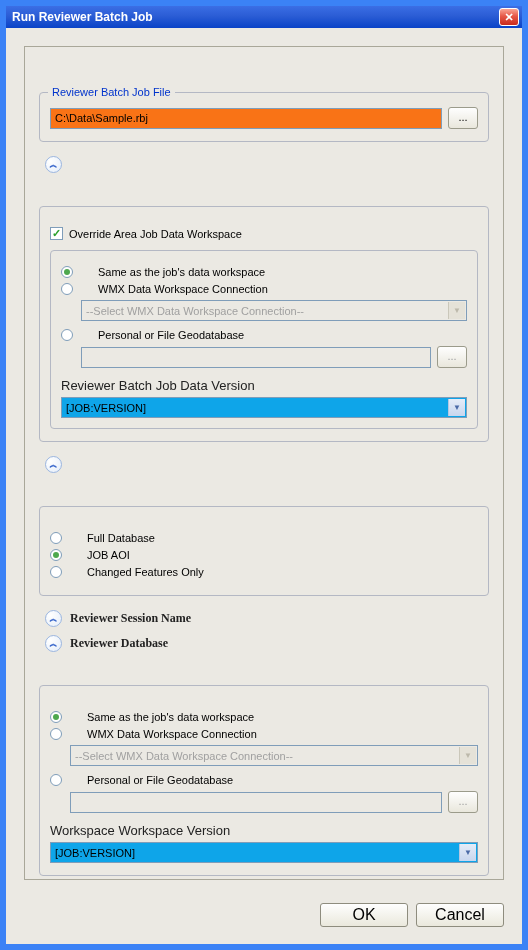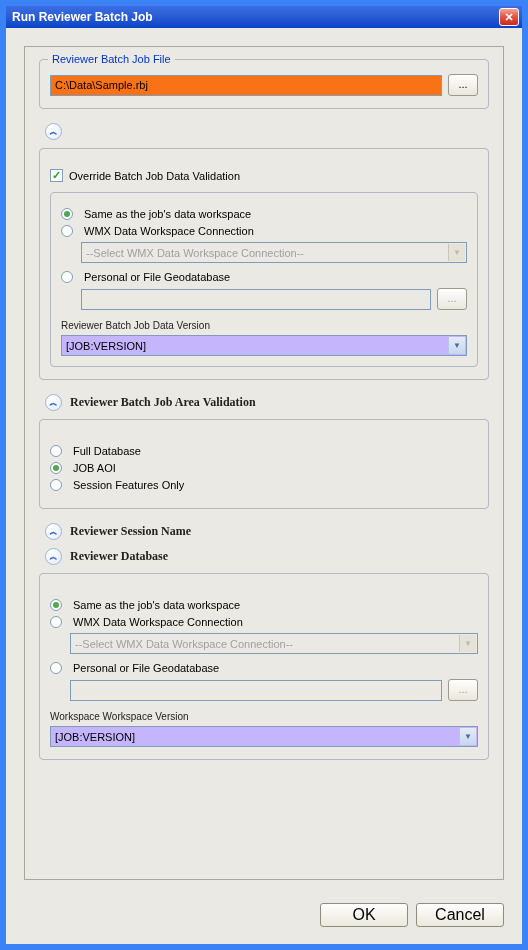--- a/index.html
+++ b/index.html
@@ -50,20 +50,21 @@
       background: #ebe9e3;
       padding: 12px 14px 18px 14px;
       height: 100%;
     }
     .groupbox {
       border: 1px solid #b4b8c4;
       border-radius: 4px;
       padding: 20px 10px 12px 10px;
       margin-bottom: 14px;
       position: relative;
+      margin-top: 33px;
     }
     .groupbox.fieldset {
       padding-top: 14px;
     }
     .groupbox .legend {
       position: absolute;
       top: -7px;
       left: 8px;
       background: #ebe9e3;
       padding: 0 4px;
@@ -133,44 +134,44 @@
       border: 1px solid #7f9db9;
       background: #fff;
       display: flex; align-items:center;justify-content:center;
       color: #2ca02c;
       font-size: 11px;
       font-weight: bold;
       line-height: 1;
     }
     .radio-row {
       display: flex; align-items: center;
-      gap: 11px;
+      gap: 25px;
       margin: 5px 0 5px 0;
     }
     .radio {
       width: 12px; height: 12px;
       border-radius: 50%;
       border: 1px solid #7f9db9;
       background: #fff;
       display: flex;
       align-items: center; justify-content: center;
     }
     .radio .dot {
       width: 6px; height: 6px; border-radius:50%;
       background: #4ea84e;
     }
     .indent1 { margin-left: 20px; }
     .field-label {
-      font-size: 10px;
+      font-size: 13px;
       color: #222;
       margin: 8px 0 4px 0;
     }
     .select {
       border: 1px solid #7f9db9;
-      background: #c4b5fd;
+      background: #0ea5e9;
       height: 21px;
       display: flex;
       align-items: center;
       padding: 0 4px;
       font-size: 11px;
       position: relative;
       cursor: pointer;
     }
     .select.disabled {
       background: #ebe9e3;
@@ -236,21 +237,21 @@
         </div>
       </div>
 
       <div class="section-title standalone">
         <span class="collapse-btn">︽</span>
       </div>
 
       <div class="groupbox">
         <div class="checkbox-row">
           <span class="checkbox">✓</span>
-          <span>Override Batch Job Data Validation</span>
+          <span>Override Area Job Data Workspace</span>
         </div>
 
         <div class="inner-group">
           <div class="radio-row">
             <span class="radio">
                 <span class="dot"></span>
               </span>
             <span>Same as the job's data workspace</span>
           </div>
 
@@ -277,36 +278,35 @@
           <div class="field-label indent1" style="margin-left:0;margin-top:10px;">Reviewer Batch Job Data Version</div>
           <div class="select">
             <span>[JOB:VERSION]</span>
             <span class="arrow">▼</span>
           </div>
         </div>
       </div>
 
       <div class="section-title standalone">
         <span class="collapse-btn">︽</span>
-        <span>Reviewer Batch Job Area Validation</span>
       </div>
       <div class="groupbox">
         <div class="radio-row">
           <span class="radio"></span>
           <span>Full Database</span>
         </div>
         <div class="radio-row">
           <span class="radio">
               <span class="dot"></span>
             </span>
           <span>JOB AOI</span>
         </div>
         <div class="radio-row">
           <span class="radio"></span>
-          <span>Session Features Only</span>
+          <span>Changed Features Only</span>
         </div>
       </div>
 
       <div class="section-title standalone">
         <span class="collapse-btn">︽</span>
         <span>Reviewer Session Name</span>
       </div>
 
       <div class="section-title standalone">
         <span class="collapse-btn">︽</span>

